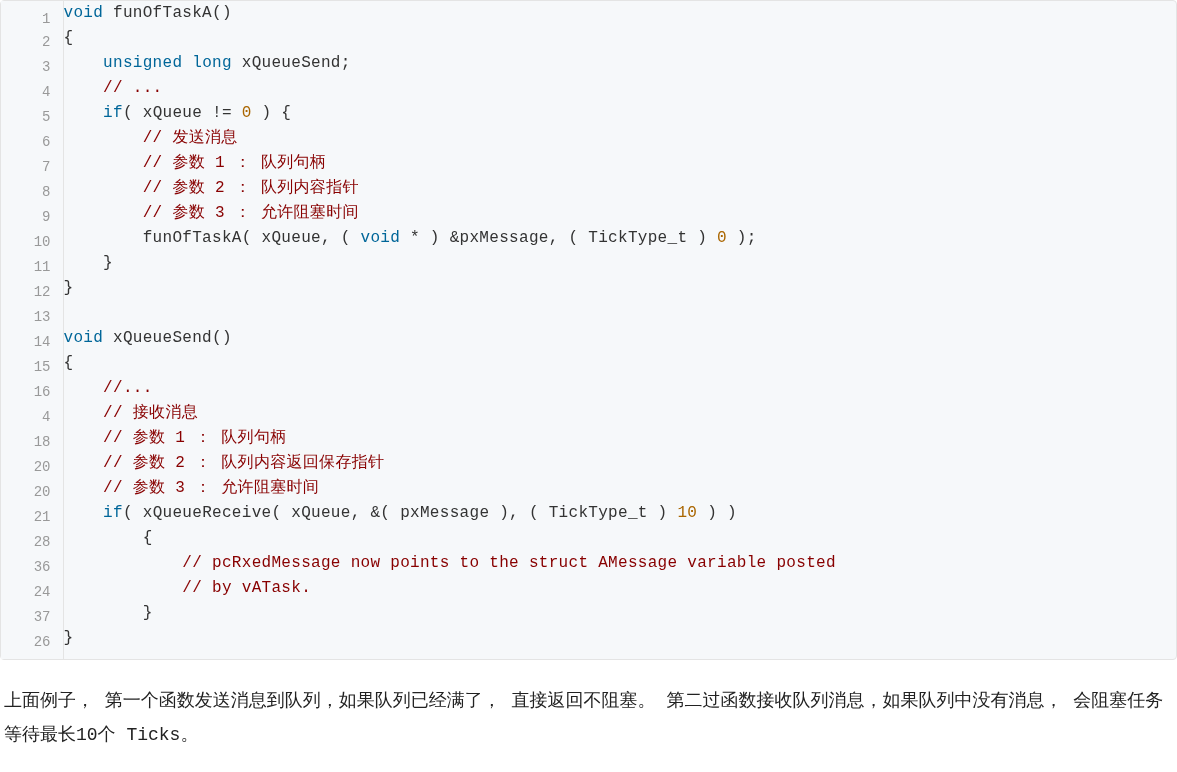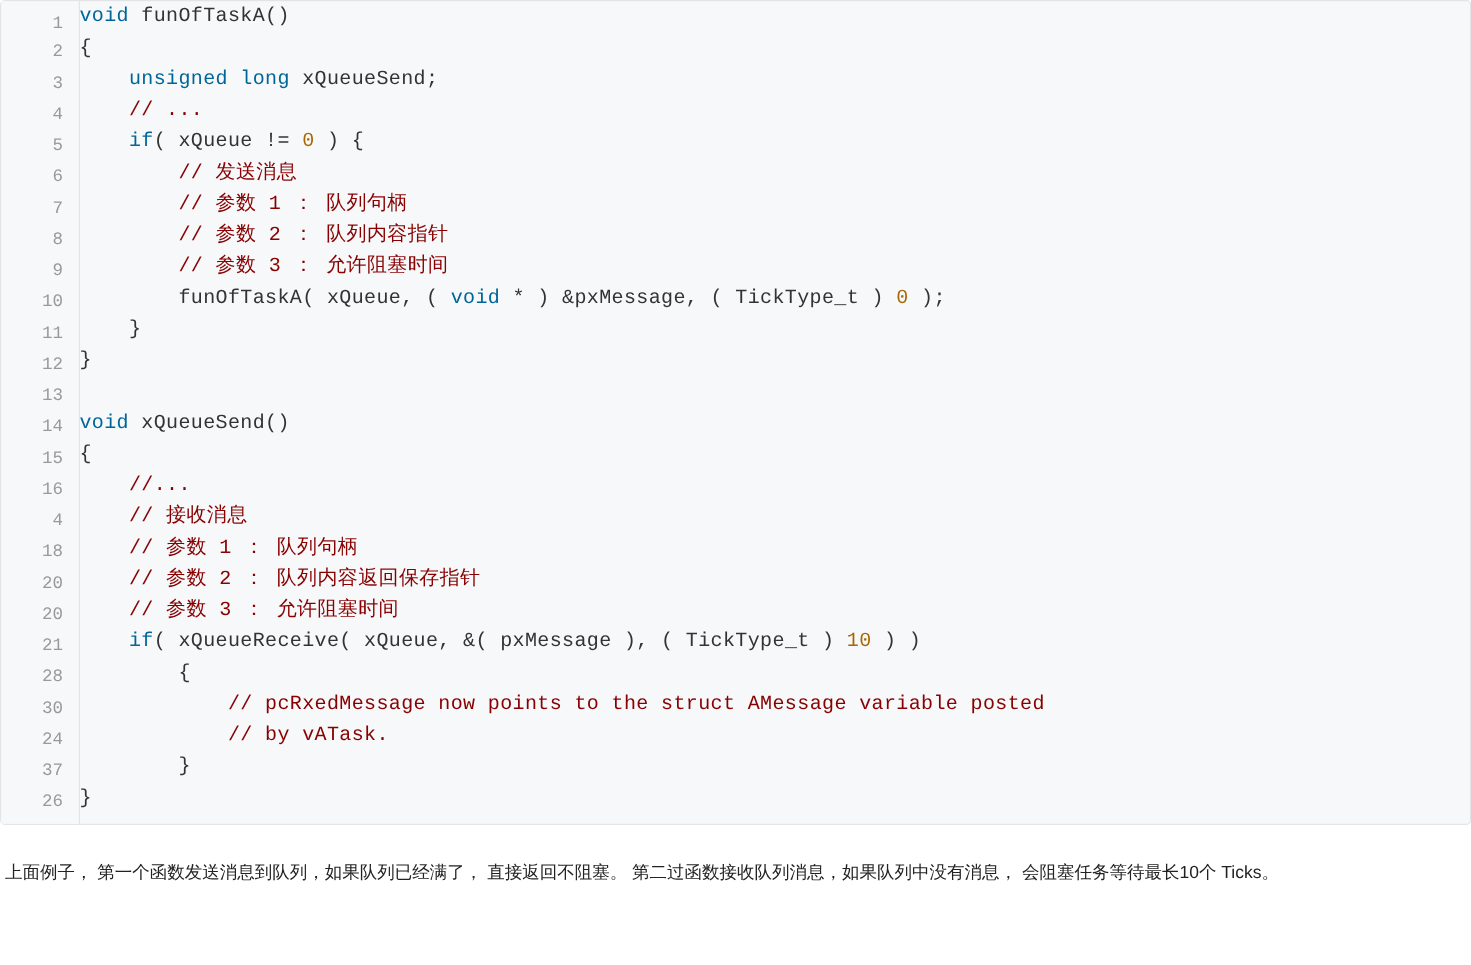--- a/index.html
+++ b/index.html
@@ -55,25 +55,26 @@
     height: 25px;
     color: #333;
     letter-spacing: 0.3px;
   }
   .code-line .kw { color: #006699; }
   .code-line .type { color: #006699; }
   .code-line .cm { color: #880000; }
   .code-line .num { color: #aa6600; }
   .code-line .cast { color: #006699; }
   .paragraph {
-    font-size: 14px;
+    font-size: 18px;
     line-height: 1.9;
     color: #222;
     padding: 0 4px;
     margin-top: 8px;
+    font-family: Liberation Mono, monospace;
   }
 </style>
 </head>
 <body>
 
 <div class="code-block">
   <table class="code-table">
     <tbody>
         <tr>
       <td class="gutter" id="gutter">
@@ -92,21 +93,21 @@
             <span class="line-num">13</span>
             <span class="line-num">14</span>
             <span class="line-num">15</span>
             <span class="line-num">16</span>
             <span class="line-num">4</span>
             <span class="line-num">18</span>
             <span class="line-num">20</span>
             <span class="line-num">20</span>
             <span class="line-num">21</span>
             <span class="line-num">28</span>
-            <span class="line-num">30</span>
+            <span class="line-num">36</span>
             <span class="line-num">24</span>
             <span class="line-num">37</span>
             <span class="line-num">26</span>
           </td>
       <td class="code-cell" id="codecell">
             <span class="code-line"><span class="kw">void</span><span> funOfTaskA()</span></span>
             <span class="code-line"><span>{</span></span>
             <span class="code-line"><span>    </span><span class="type">unsigned</span><span> </span><span class="type">long</span><span> xQueueSend;</span></span>
             <span class="code-line"><span>    </span><span class="cm">// ...</span></span>
             <span class="code-line"><span>    </span><span class="kw">if</span><span>( xQueue != </span><span class="num">0</span><span> ) {</span></span>

